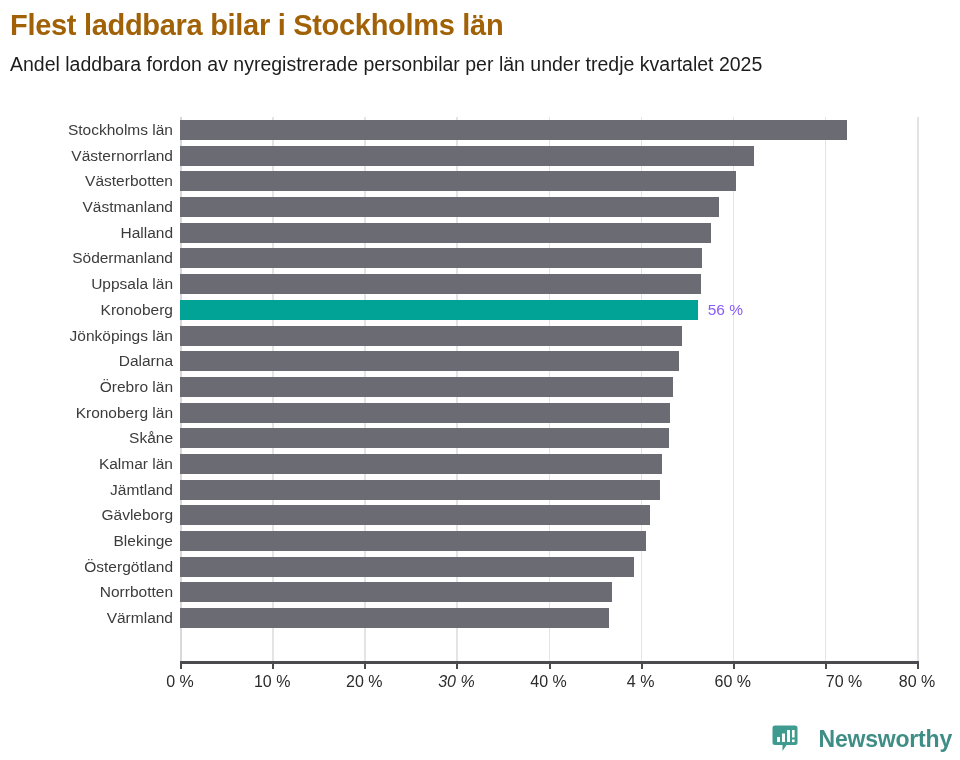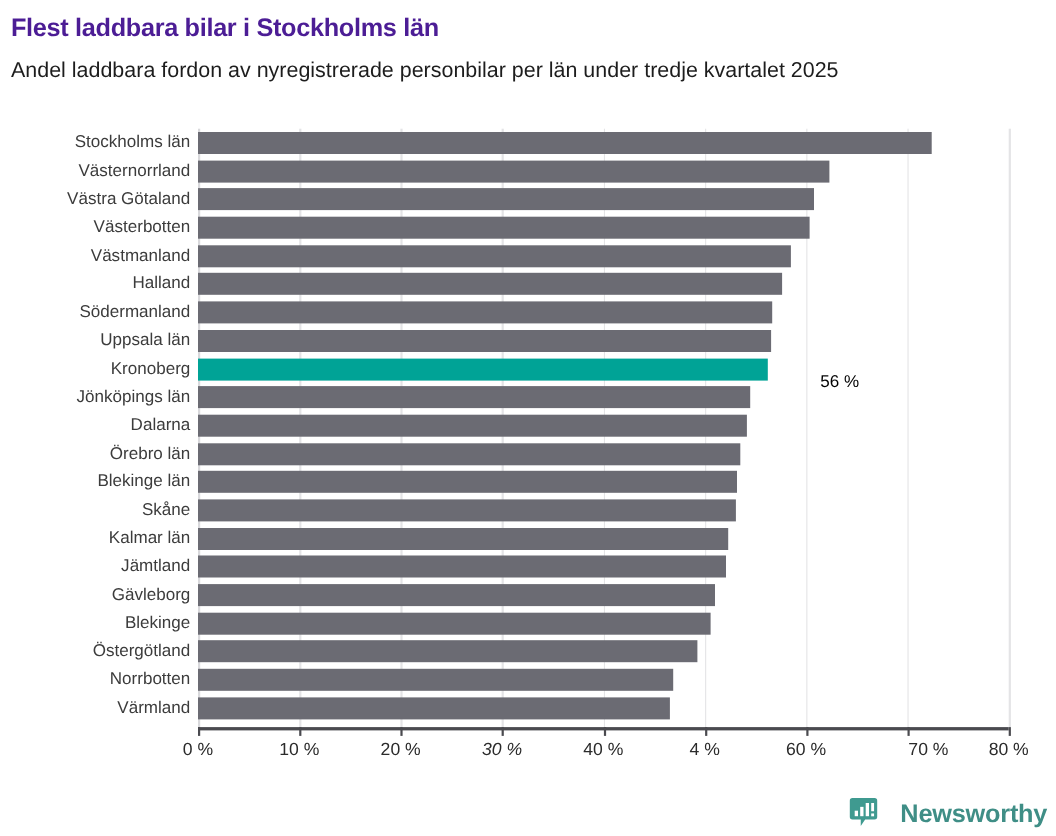--- a/index.html
+++ b/index.html
@@ -22,26 +22,26 @@
     height: 760px;
     position: relative;
     box-sizing: border-box;
   }
 
   
   .header {
     padding: 8px 10px 0 10px;
   }
   .chart-title {
-    font-size: 23px;
+    font-size: 29px;
     font-weight: bold;
     letter-spacing: -0.3px;
     line-height: 34px;
     margin: 0;
-    color: #4c1d95;
+    color: #a16207;
     white-space: nowrap;
   }
   .chart-subtitle {
     font-size: 19.5px;
     font-weight: normal;
     line-height: 26px;
     margin: 9px 0 0 0;
     color: #1d1d1d;
     white-space: nowrap;
   }
@@ -100,27 +100,26 @@
     left: 180px;
     top: 3px;
     height: 20px;
     background: #6b6b73;
   }
   .bar.highlight {
     background: #00a396;
   }
   .bar-value {
     position: absolute;
-    top: 12px;
+    top: 0px;
     height: 25.7px;
     line-height: 25.7px;
     font-size: 15.5px;
-    color: #000000;
-    white-space: nowrap;
-    margin-left: 38px;
+    color: #8b5cf6;
+    white-space: nowrap;
   }
 
   
   .x-axis-line {
     position: absolute;
     left: 180px;
     top: 551px;
     width: 737px;
     height: 2.5px;
     background: #4a4a4f;
@@ -188,24 +187,20 @@
     <div class="bars" id="bars" style="top: 7px;">
         <div class="bar-row">
           <div class="bar-label">Stockholms län</div>
           <div class="bar" style="width: 666.985px;"></div>
         </div>
         <div class="bar-row">
           <div class="bar-label">Västernorrland</div>
           <div class="bar" style="width: 573.939px;"></div>
         </div>
         <div class="bar-row">
-          <div class="bar-label">Västra Götaland</div>
-          <div class="bar" style="width: 560.12px;"></div>
-        </div>
-        <div class="bar-row">
           <div class="bar-label">Västerbotten</div>
           <div class="bar" style="width: 555.514px;"></div>
         </div>
         <div class="bar-row">
           <div class="bar-label">Västmanland</div>
           <div class="bar" style="width: 538.931px;"></div>
         </div>
         <div class="bar-row">
           <div class="bar-label">Halland</div>
           <div class="bar" style="width: 530.64px;"></div>
@@ -229,21 +224,21 @@
         </div>
         <div class="bar-row">
           <div class="bar-label">Dalarna</div>
           <div class="bar" style="width: 499.317px;"></div>
         </div>
         <div class="bar-row">
           <div class="bar-label">Örebro län</div>
           <div class="bar" style="width: 492.869px;"></div>
         </div>
         <div class="bar-row">
-          <div class="bar-label">Blekinge län</div>
+          <div class="bar-label">Kronoberg län</div>
           <div class="bar" style="width: 490.105px;"></div>
         </div>
         <div class="bar-row">
           <div class="bar-label">Skåne</div>
           <div class="bar" style="width: 489.184px;"></div>
         </div>
         <div class="bar-row">
           <div class="bar-label">Kalmar län</div>
           <div class="bar" style="width: 481.814px;"></div>
         </div>

